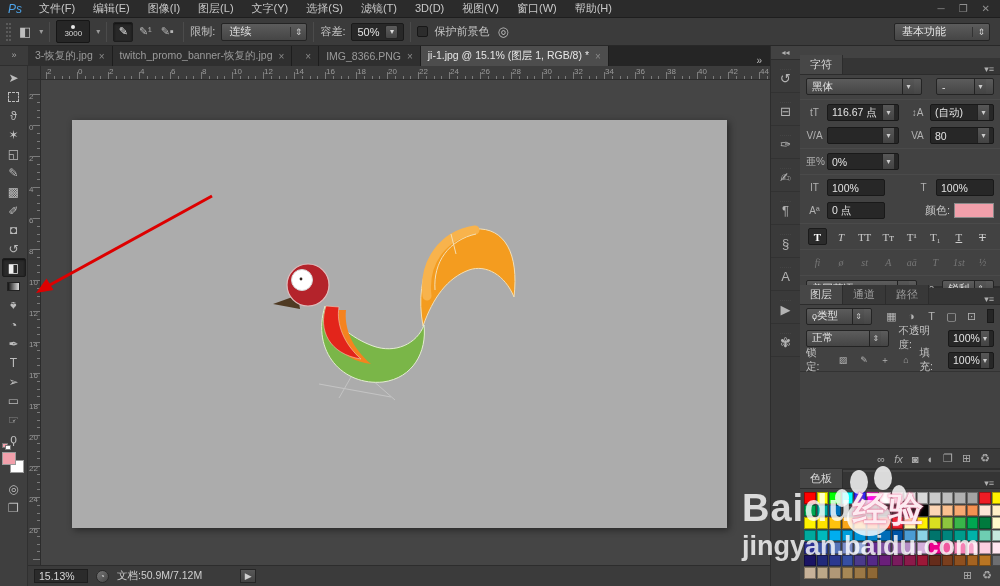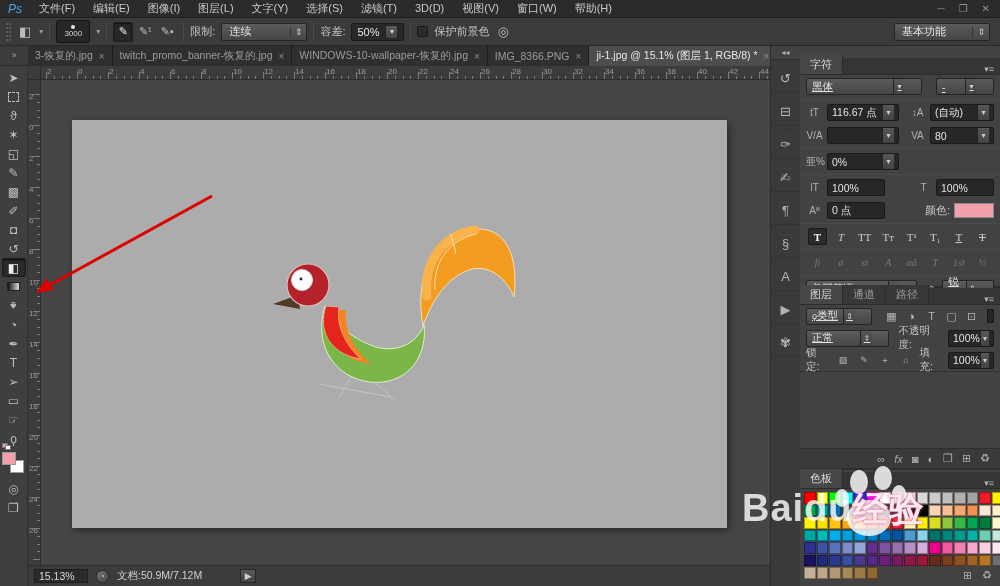--- a/index.html
+++ b/index.html
@@ -99,21 +99,21 @@
   .panel-tab.inactive { background:#383838; color:#9d9d9d; }
   .panel-menu { margin-left:auto; padding-right:6px; color:#b0b0b0; font-size:9px; }
   .cp-row { height:23px; display:flex; align-items:center; padding:0 6px; gap:4px; }
   .cp-icon { width:17px; text-align:center; color:#b2b2b2; font-size:10px; flex:0 0 auto; }
   .cp-sep { height:1px; background:#383838; border-bottom:1px solid #4a4a4a; margin:1px 0; }
   .inp { display:flex; align-items:center; height:17px; background:#272727; border:1px solid #191919;
     border-radius:2px; color:#e3e3e3; font-size:10.5px; padding:0 4px; }
   .inp .dbtn, .sel2 .dbtn { margin-left:auto; width:12px; text-align:center; font-size:8px; color:#ccc;
     background:linear-gradient(#575757,#434343); border-left:1px solid #222; align-self:stretch; display:flex; align-items:center; justify-content:center; }
   .sel2 { display:flex; align-items:center; height:17px; background:linear-gradient(#5c5c5c,#454545);
-    border:1px solid #242424; border-radius:2px; color:#e3e3e3; font-size:10.5px; padding:0 16px 0 5px;text-decoration:underline; }
+    border:1px solid #242424; border-radius:2px; color:#e3e3e3; font-size:10.5px; padding:0 7px 0 5px; }
   .stylebtn { width:19px; height:17px; display:flex; align-items:center; justify-content:center;
     color:#cdcdcd; font-size:11px; font-family:"Liberation Serif","DejaVu Serif",serif; }
   .stylebtn.active { background:#2b2b2b; border:1px solid #1b1b1b; border-radius:2px; color:#fff; }
   .stylebtn.bold { font-weight:bold; }
   .stylebtn.italic { font-style:italic; }
   .stylebtn.underline { text-decoration:underline; }
   .stylebtn.strike { text-decoration:line-through; }
   .otbtn { width:19px; height:15px; display:flex; align-items:center; justify-content:center;
     color:#777; font-size:10px; font-style:italic; font-family:"Liberation Serif","DejaVu Serif",serif; }
   #color-chip { width:40px; height:15px; border:1px solid #8a8a8a; }
@@ -215,21 +215,20 @@
     <div id="tabs" style="display:flex;height:20px;">
         <div class="tab">
           <span>3-恢复的.jpg</span>
           <span class="tab-close">×</span>
         </div>
         <div class="tab">
           <span>twitch_promo_banner-恢复的.jpg</span>
           <span class="tab-close">×</span>
         </div>
         <div class="tab">
-          <span>WINDOWS-10-wallpaper-恢复的.jpg</span>
           <span class="tab-close">×</span>
         </div>
         <div class="tab">
           <span>IMG_8366.PNG</span>
           <span class="tab-close">×</span>
         </div>
         <div class="tab active">
           <span>ji-1.jpg @ 15.1% (图层 1, RGB/8) *</span>
           <span class="tab-close">×</span>
         </div>
@@ -878,15 +877,16 @@
     <svg style="position:absolute;left:833px;top:466px;" width="90" height="80" viewBox="0 0 90 80">
       <g fill="rgba(255,255,255,0.82)">
         <ellipse cx="26" cy="16" rx="9" ry="12"></ellipse>
         <ellipse cx="50" cy="12" rx="9" ry="12"></ellipse>
         <ellipse cx="9" cy="32" rx="7" ry="9"></ellipse>
         <ellipse cx="66" cy="28" rx="7" ry="9"></ellipse>
         <ellipse cx="36" cy="52" rx="22" ry="18"></ellipse>
       </g>
     </svg>
     <div id="wm-brand"><span>Baidu</span><span class="suffix">经验</span></div>
+    <div id="wm-url">jingyan.baidu.com</div>
   </div>
 
 </div>
 
 </body></html>

